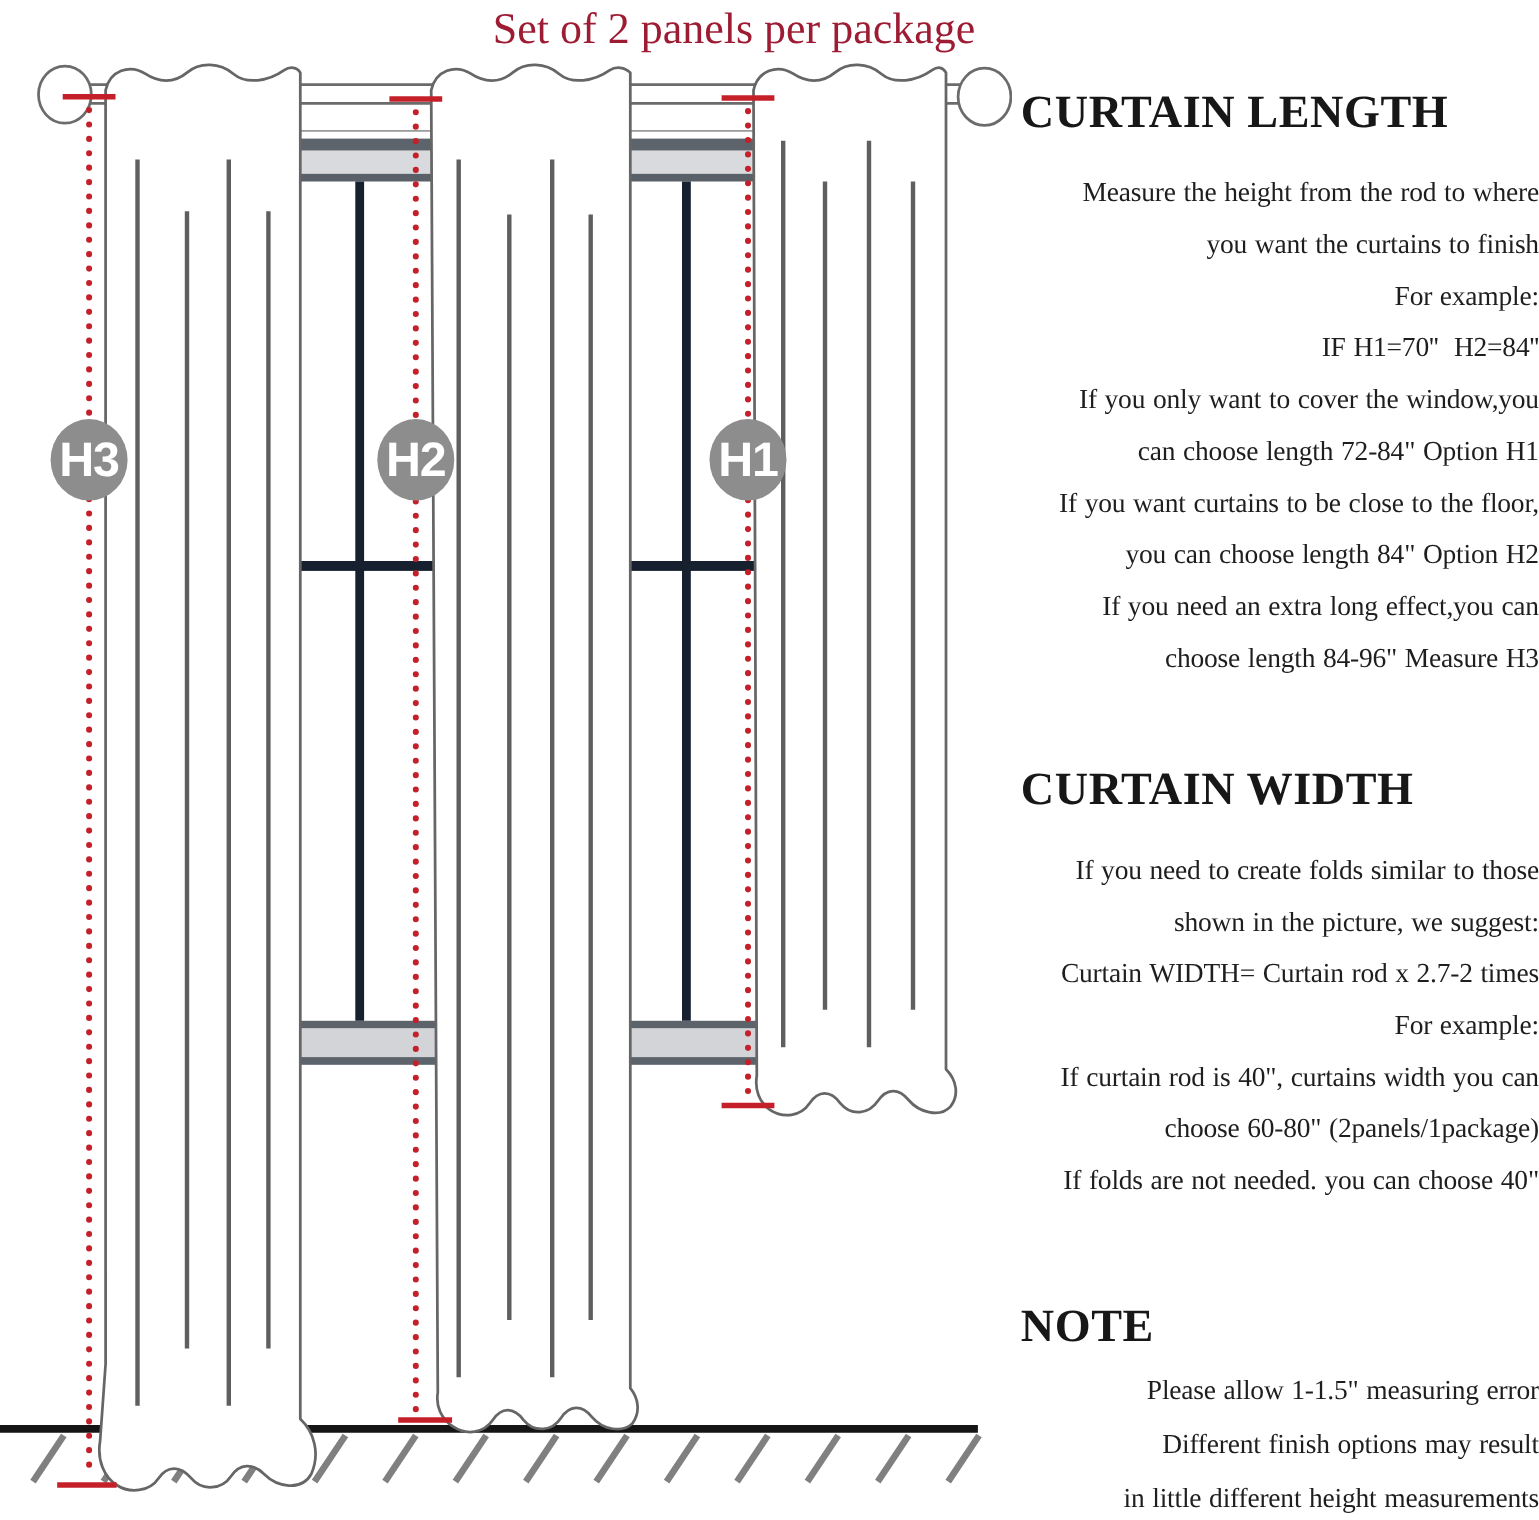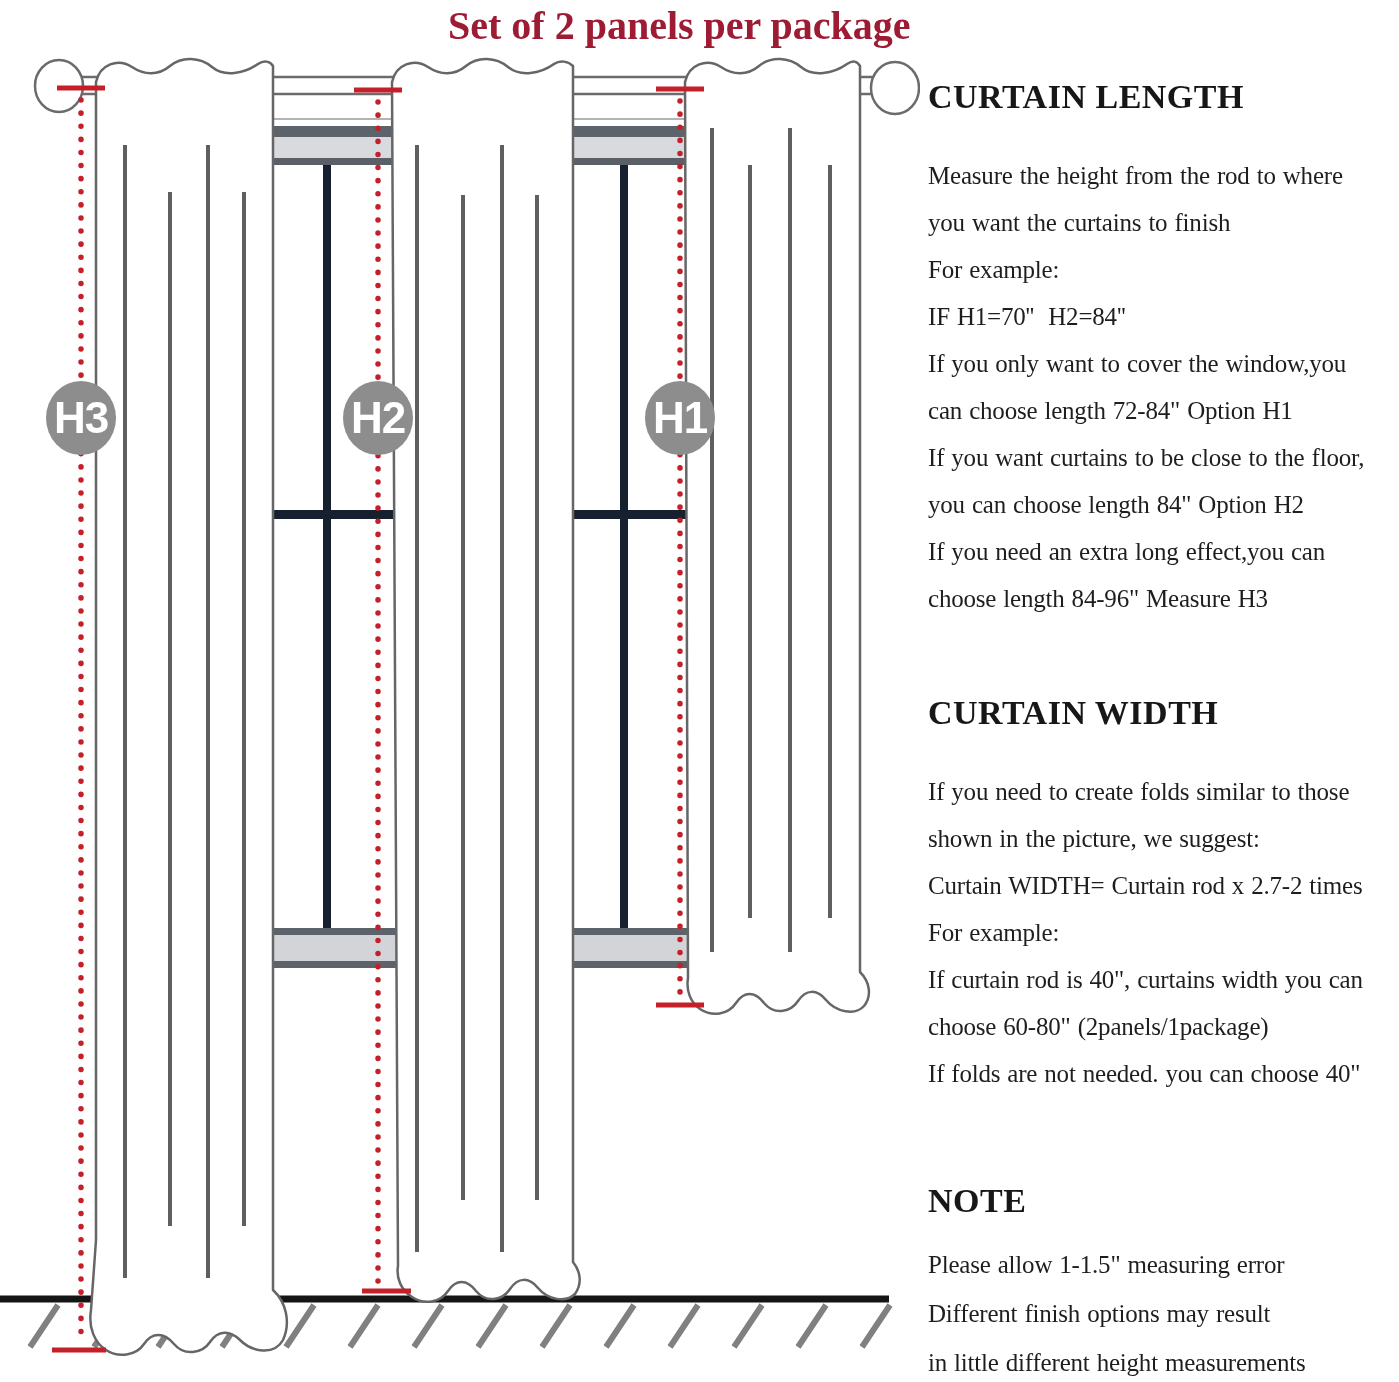--- a/index.html
+++ b/index.html
@@ -1,23 +1,23 @@
 <!DOCTYPE html>
 <html><head>
 <meta charset="utf-8">
 <style>
   html,body{margin:0;padding:0;background:#ffffff;}
   .stage{position:relative;width:1399px;height:1382px;background:#fff;overflow:hidden;
          font-family:"Liberation Serif", serif;color:#1c1c1c;}
-  .title{position:absolute;left:448px;top:2px;font-size:40px;font-weight:bold;
+  .title{position:absolute;left:448px;top:2px;font-size:40px;font-weight:normal;
          color:#9e1c33;white-space:nowrap;}
   .rightcol{position:absolute;left:928px;top:0;width:471px;}
-  .sec-head{position:absolute;left:0;font-size:34px;font-weight:bold;letter-spacing:.5px;
+  .sec-head{position:absolute;left:0;font-size:42px;font-weight:bold;letter-spacing:.5px;
             color:#171717;white-space:nowrap;}
-  .lines{position:absolute;left:0;width:471px;}
+  .lines{position:absolute;left:0;width:471px;text-align:right;}
   .ln{height:47px;line-height:47px;font-size:25px;letter-spacing:-.2px;word-spacing:1px;
       white-space:nowrap;color:#1e1e1e;}
   .lines.note .ln{height:49px;line-height:49px;}
   .ln b{font-weight:normal;}
   svg{position:absolute;left:0;top:0;}
   svg text.hlabel{font-family:"Liberation Sans", sans-serif;font-weight:bold;
                   fill:#ffffff;font-size:44px;letter-spacing:-1px;}
 </style>
 </head>
 <body>

